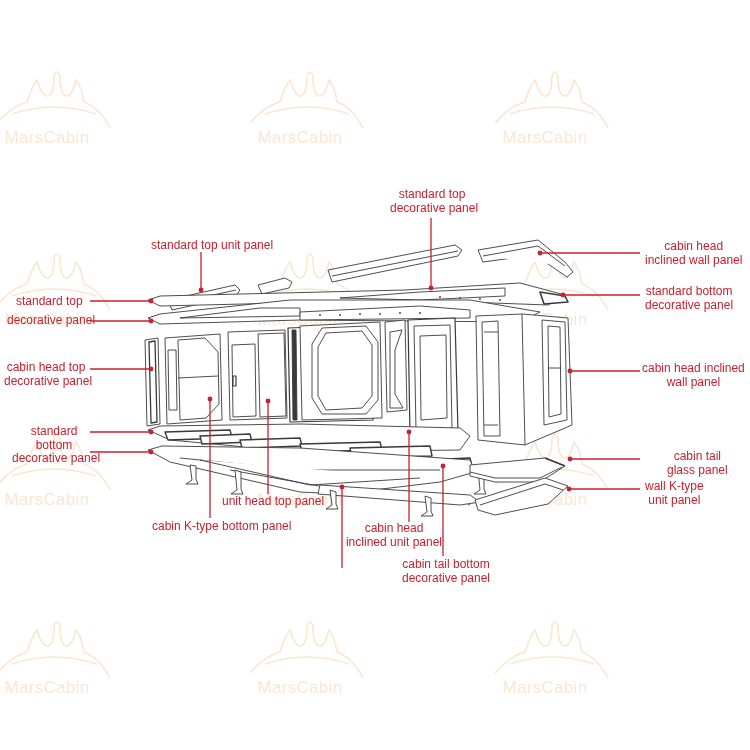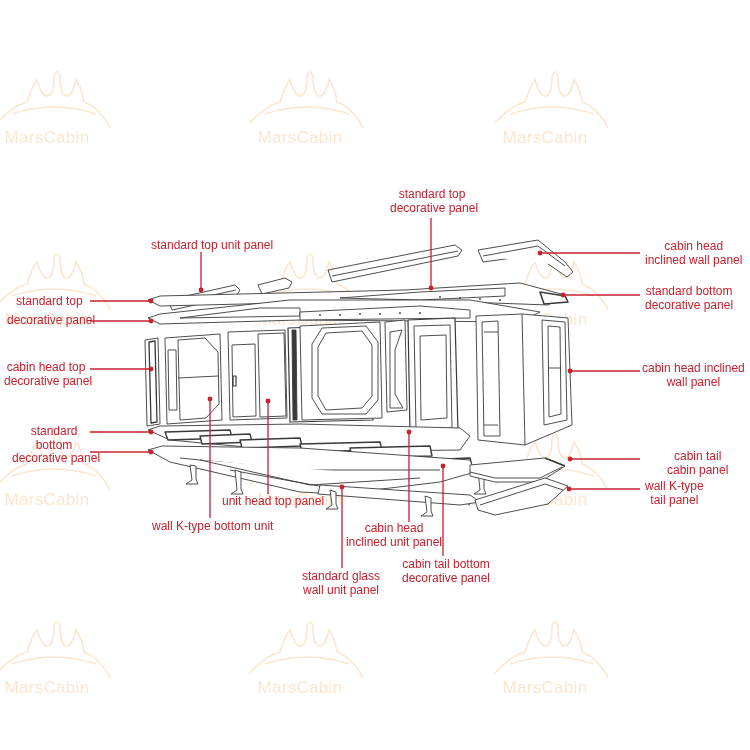--- a/index.html
+++ b/index.html
@@ -340,44 +340,40 @@
     <span class="lbl-line">decorative panel</span>
   </div>
 
   <div class="label left" style="left:642px;top:362px">
     <span class="lbl-line">cabin head inclined</span>
     <span class="lbl-line">wall panel</span>
   </div>
 
   <div class="label left" style="left:667px;top:450px">
     <span class="lbl-line">cabin tail</span>
-    <span class="lbl-line">cabin panel</span>
+    <span class="lbl-line">glass panel</span>
   </div>
 
   <div class="label left" style="left:645px;top:480px">
     <span class="lbl-line">wall K-type</span>
-    <span class="lbl-line">tail panel</span>
+    <span class="lbl-line">unit panel</span>
   </div>
 
   <div class="label left" style="left:222px;top:495px">
     <span class="lbl-line">unit head top panel</span>
   </div>
 
   <div class="label left" style="left:152px;top:520px">
-    <span class="lbl-line">wall K-type bottom unit</span>
+    <span class="lbl-line">cabin K-type bottom panel</span>
   </div>
 
   <div class="label center" style="left:345px;top:522px;width:98px">
     <span class="lbl-line">cabin head</span>
     <span class="lbl-line">inclined unit panel</span>
   </div>
 
   <div class="label center" style="left:400px;top:558px;width:92px">
     <span class="lbl-line">cabin tail bottom</span>
     <span class="lbl-line">decorative panel</span>
   </div>
 
-  <div class="label center" style="left:298px;top:570px;width:86px">
-    <span class="lbl-line">standard glass</span>
-    <span class="lbl-line">wall unit panel</span>
-  </div>
 
 </div>
 
 </body></html>

